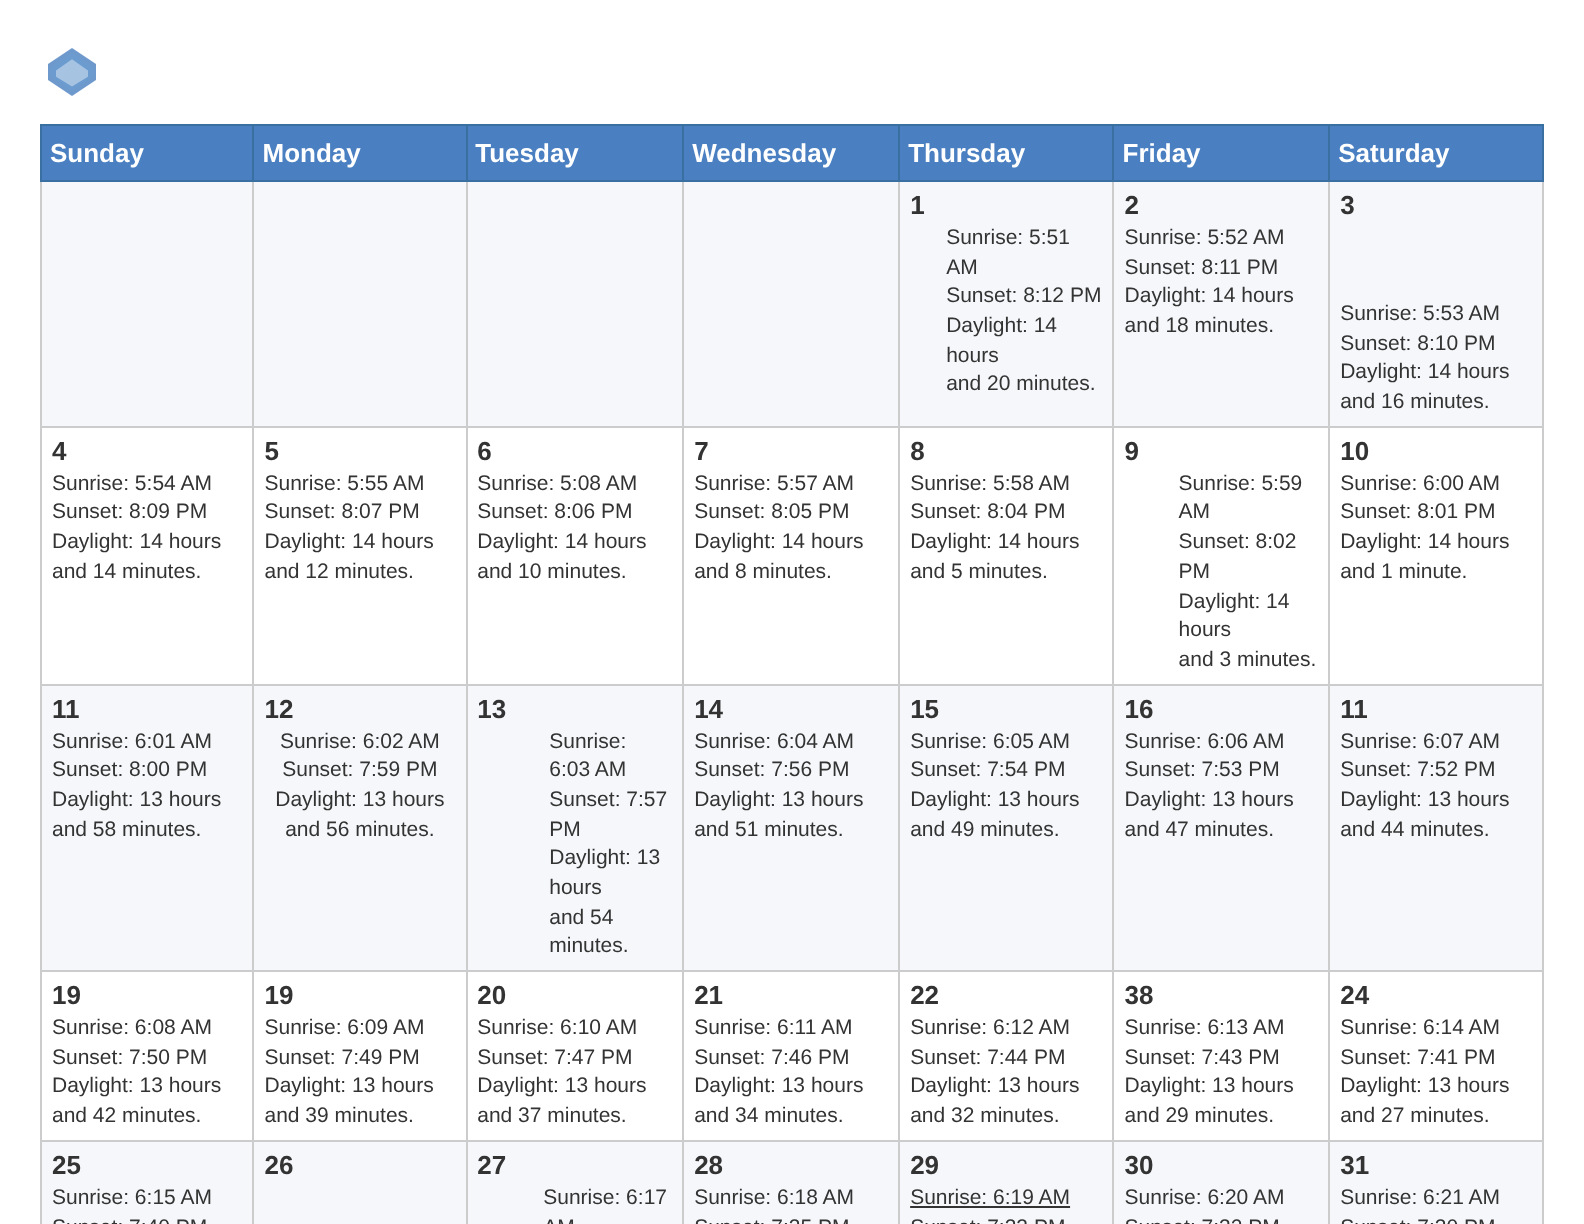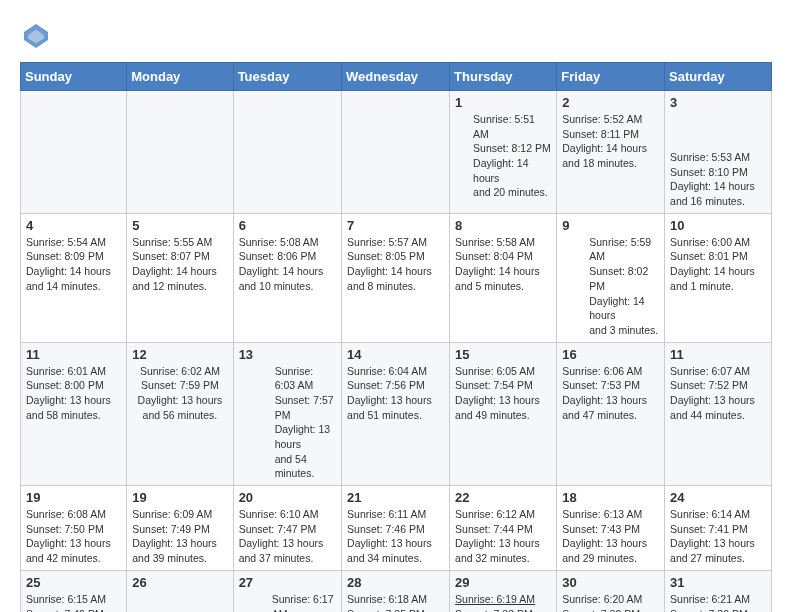--- a/index.html
+++ b/index.html
@@ -288,21 +288,21 @@
 and 34 minutes.</div>
         </td>
         <td>
           <span class="day-number">22</span>
           <div class="day-info" style="white-space: pre-line;">Sunrise: 6:12 AM
 Sunset: 7:44 PM
 Daylight: 13 hours
 and 32 minutes.</div>
         </td>
         <td>
-          <span class="day-number">18</span>
+          <span class="day-number">38</span>
           <div class="day-info" style="white-space: pre-line;">Sunrise: 6:13 AM
 Sunset: 7:43 PM
 Daylight: 13 hours
 and 29 minutes.</div>
         </td>
         <td>
           <span class="day-number">24</span>
           <div class="day-info" style="white-space: pre-line;">Sunrise: 6:14 AM
 Sunset: 7:41 PM
 Daylight: 13 hours

